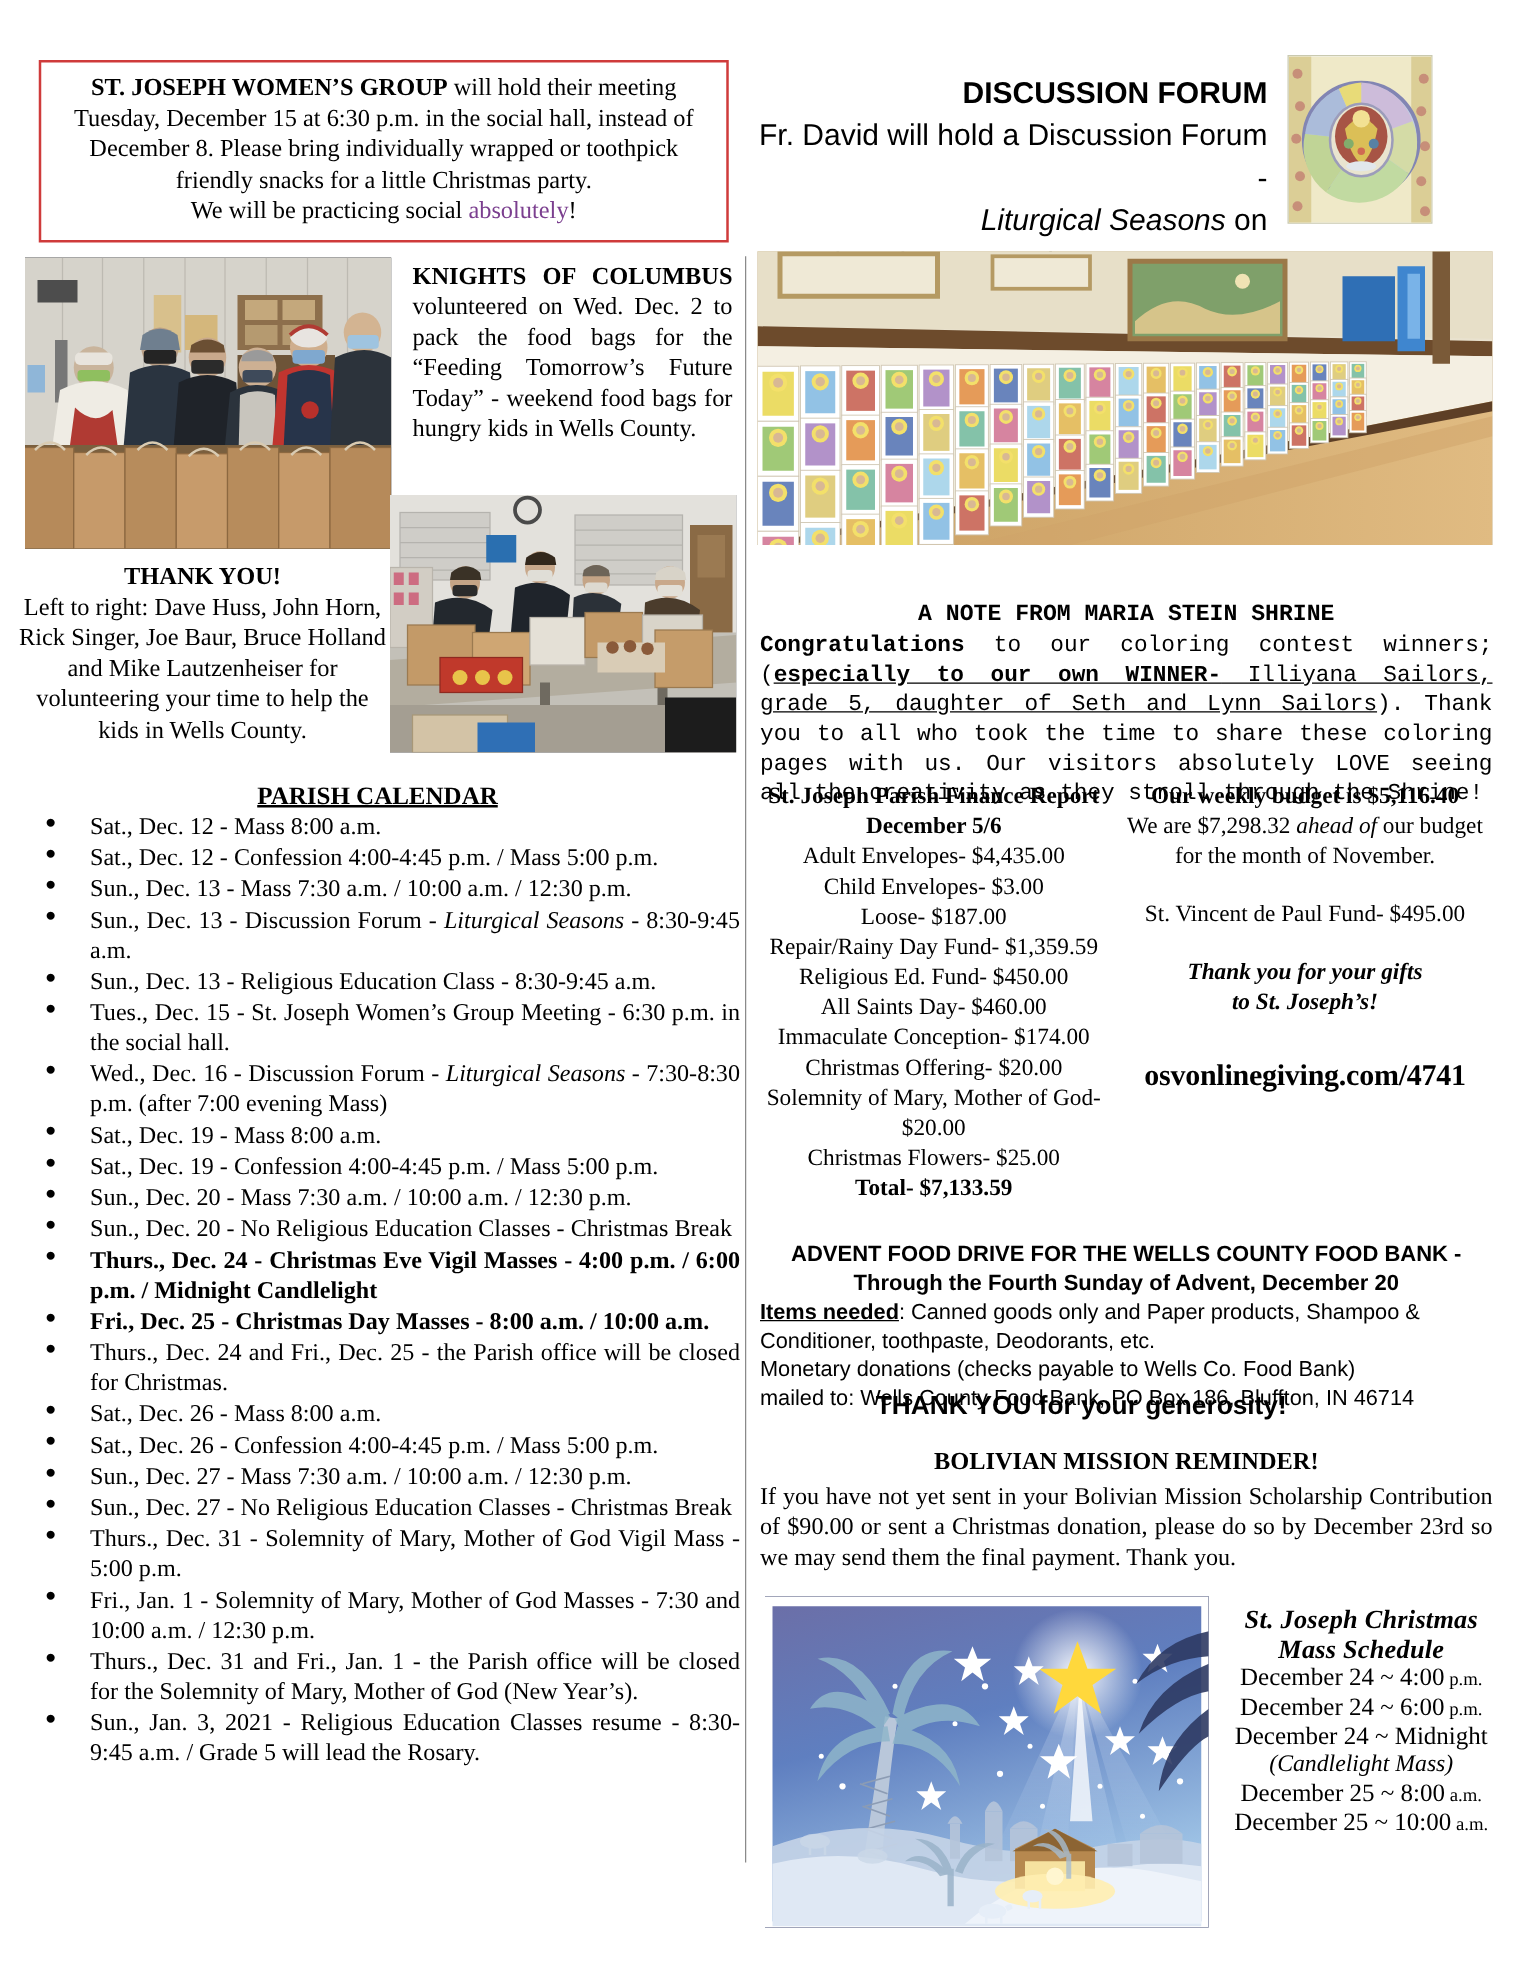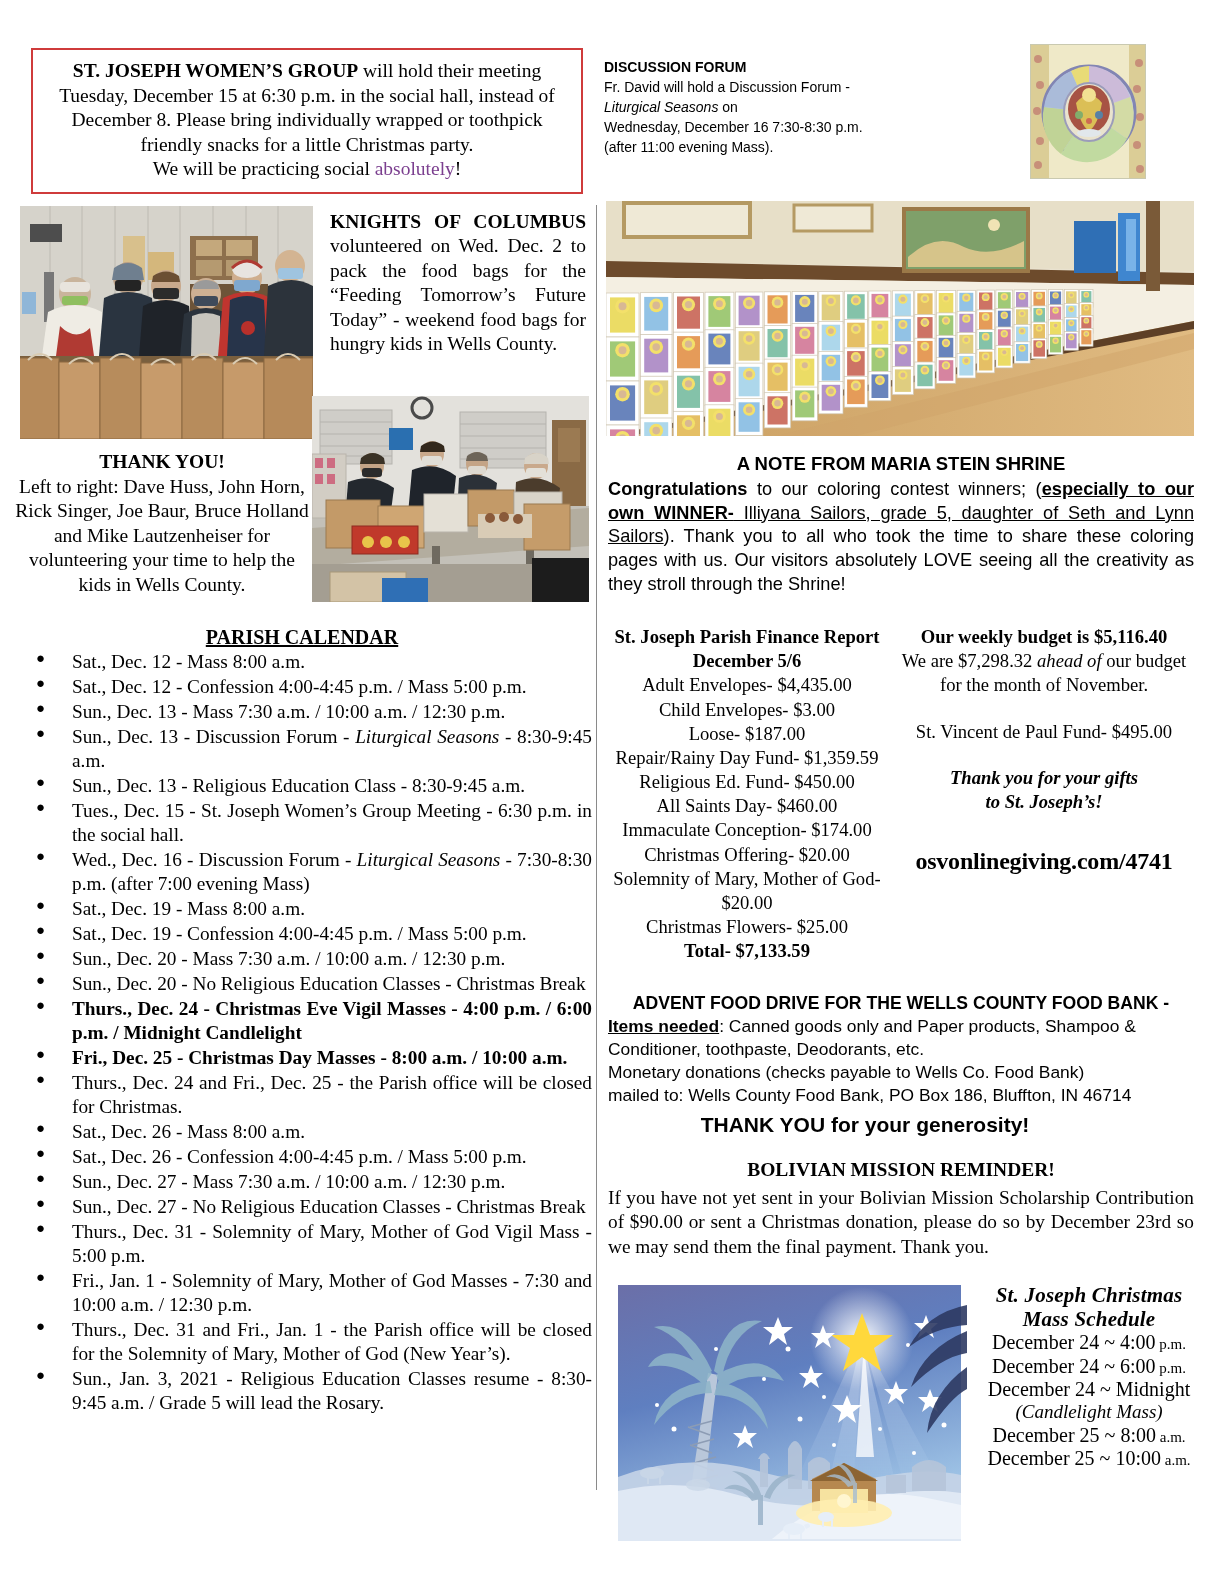--- a/index.html
+++ b/index.html
@@ -65,38 +65,38 @@
     font-size:19.3px; line-height:1.245; text-align:justify;
   }
   .cal-list li::before {
     content:"\25CF"; position:absolute; left:10px; top:-1px; font-size:15px;
   }
   .cal-list li.bold { font-weight:bold; }
 
   
   .forum {
     position:absolute; left:604px; top:58px; width:410px;
-    text-align:left; font-family:"Liberation Sans", sans-serif;
-    font-size:14px; line-height:1.42;
+    text-align:right; font-family:"Liberation Sans", sans-serif;
+    font-size:24px; line-height:1.42;
   }
   .forum .hdr { font-weight:bold; }
 
   .liturgical-icon {
     position:absolute; left:1030px; top:44px; width:116px; height:135px;
     overflow:hidden; border:1px solid #c9c9b0;
   }
 
   .shrine-photo {
     position:absolute; left:606px; top:201px; width:588px; height:235px;
     overflow:hidden; background:#c8b48a;
   }
 
   .shrine-note {
-    position:absolute; left:608px; top:452px; width:586px;
-    font-family:Liberation Sans, sans-serif;
+    position:absolute; left:608px; top:480px; width:586px;
+    font-family:Liberation Mono, monospace;
     font-size:18.2px; line-height:1.30; text-align:justify;
   }
   .shrine-note .hdr {
     display:block; text-align:center; font-weight:bold; font-size:18.5px;
     margin-bottom:2px;
   }
 
   .finance-left {
     position:absolute; left:608px; top:625px; width:278px;
     text-align:center; font-size:18.6px; line-height:1.30;
@@ -819,20 +819,21 @@
     <div style="height:22px"></div>
     <div>St. Vincent de Paul Fund- $495.00</div>
     <div style="height:22px"></div>
     <div class="b i">Thank you for your gifts</div>
     <div class="b i">to St. Joseph’s!</div>
   </div>
   <div class="osv">osvonlinegiving.com/4741</div>
 
   <div class="food-drive">
     <span class="hd">ADVENT FOOD DRIVE FOR THE WELLS COUNTY FOOD BANK -</span>
+    <span class="hd">Through the Fourth Sunday of Advent, December 20</span>
     <div><span class="b u">Items needed</span><span>: Canned  goods only and Paper products, Shampoo &amp; Conditioner, toothpaste,  Deodorants, etc.</span></div>
     <div>Monetary donations (checks payable to Wells Co. Food Bank)</div>
     <div>mailed to: Wells County Food Bank, PO Box 186, Bluffton, IN  46714</div>
   </div>
   <div class="generosity">THANK YOU for your generosity!</div>
 
   <div class="bolivian">
     <span class="hd">BOLIVIAN MISSION REMINDER!</span>
     <span>If you have not yet sent in your Bolivian Mission Scholarship Contribution of $90.00 or sent a Christmas donation, please do so by December 23rd so we may send them the final payment. Thank you.</span>
   </div>

